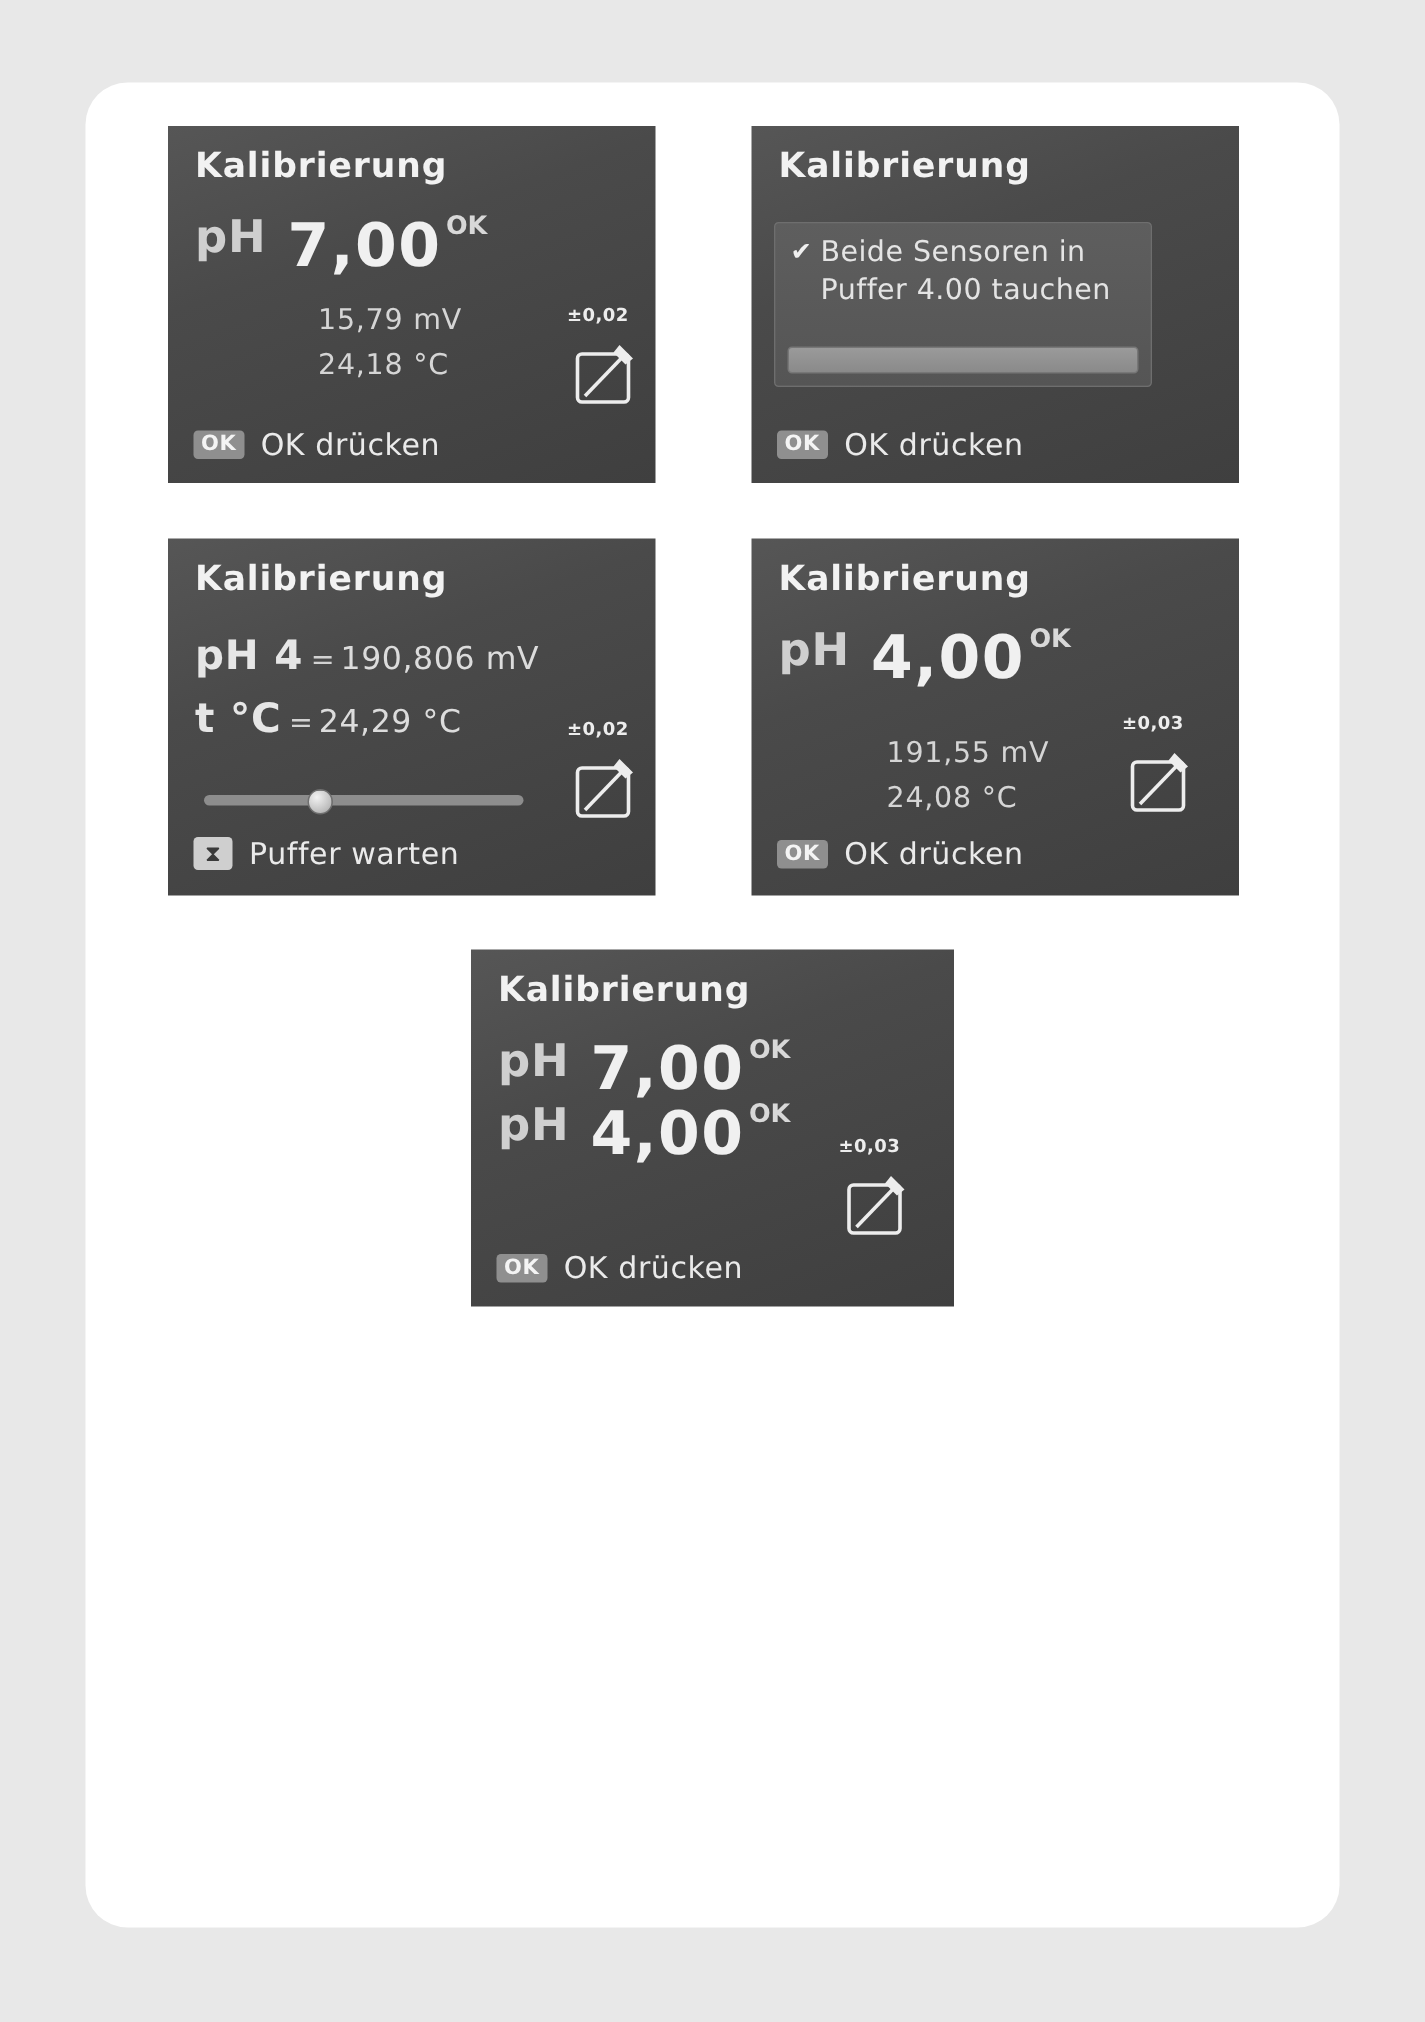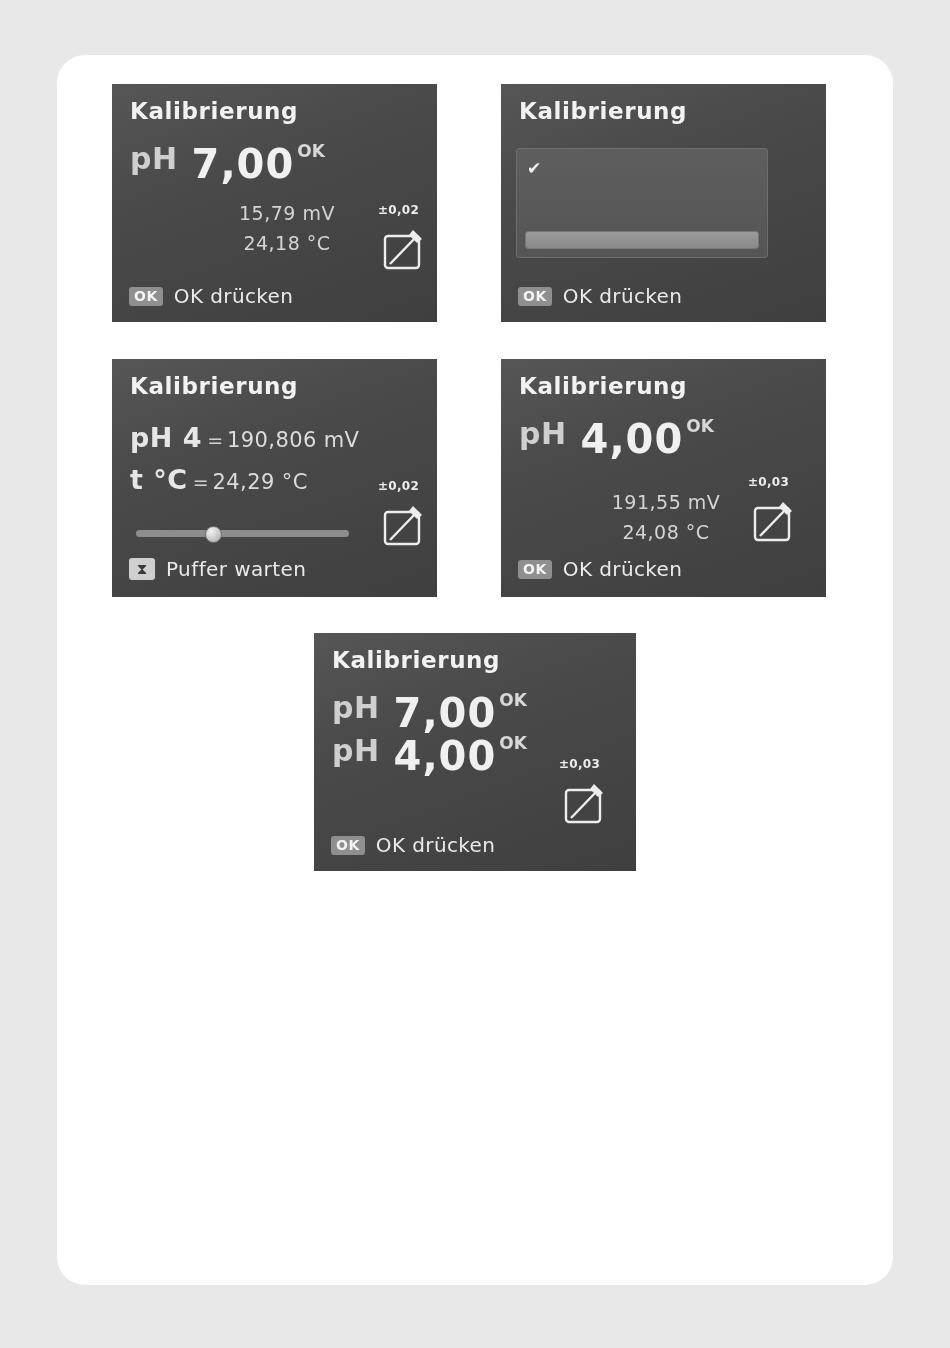--- a/index.html
+++ b/index.html
@@ -72,21 +72,21 @@
     font-weight: bold;
   }
 
   
   .meas {
     position: absolute;
     font-size: 19px;
     color: #d5d5d5;
     letter-spacing: 0.5px;
     white-space: nowrap;
-    text-align: center;
+    text-align: left;
   }
 
   
   .tol {
     position: absolute;
     font-size: 12px;
     color: #ededed;
     font-weight: bold;
     letter-spacing: 0.3px;
   }
@@ -239,20 +239,22 @@
       <span class="ok-badge">OK</span>
       <span class="status-text">OK drücken</span>
     </div>
   </div>
 
   <div class="screen" style="left:501px; top:84px; width:325px; height:238px;">
     <div class="title">Kalibrierung</div>
 
     <div class="msg-box" style="left:15px; top:64px; width:250px; height:108px;">
       <span class="msg-check">✔</span>
+      <span class="msg-text">Beide Sensoren in
+Puffer 4.00 tauchen</span>
       <div class="progress-track" style="width:232px;"></div>
     </div>
 
     <div class="status-row" style="left:17px; top:200px;">
       <span class="ok-badge">OK</span>
       <span class="status-text">OK drücken</span>
     </div>
   </div>
 
   <div class="screen" style="left:112px; top:359px; width:325px; height:238px;">

